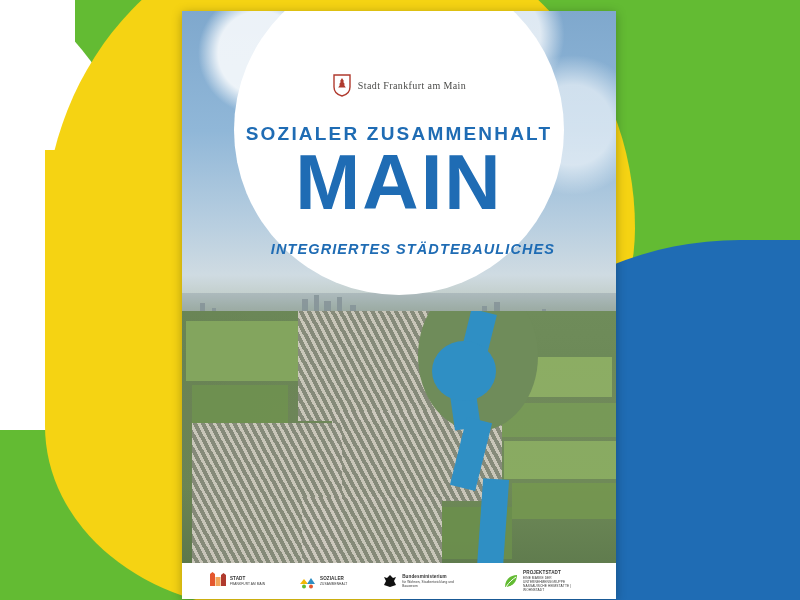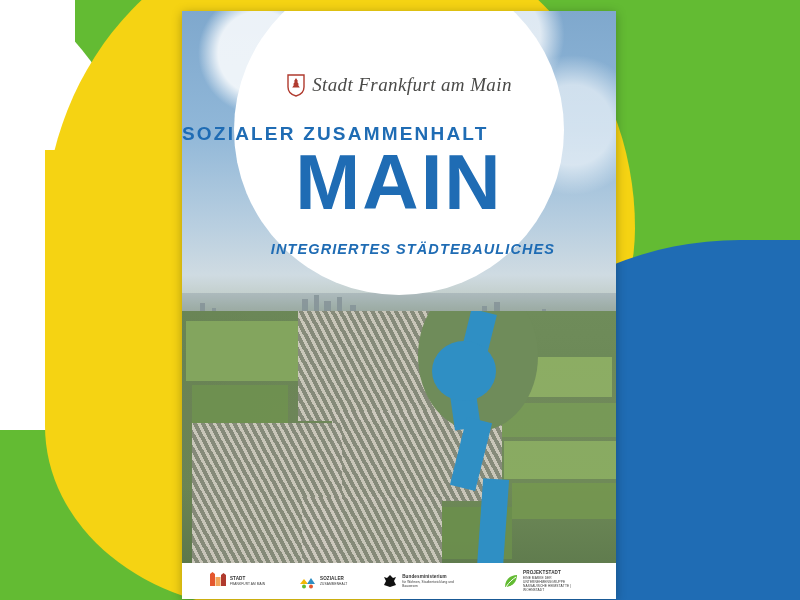--- a/index.html
+++ b/index.html
@@ -171,32 +171,31 @@
     align-items: center;
     justify-content: center;
     gap: 6px;
   }
   .crest {
     width: 20px; height: 24px;
     position: relative;
   }
   .city-name {
     font-family: "Liberation Serif", serif;
-    font-size: 19px;
+    font-size: 10px;
     letter-spacing: 0.4px;
     color: #4a4a48;
     white-space: nowrap;
-    font-style: italic;
   }
 
   .kicker {
     position: absolute;
     left: 0; top: 112px;
     width: 434px;
-    text-align: left;
+    text-align: center;
     color: #1f6cb4;
     font-size: 19px;
     font-weight: bold;
     letter-spacing: 2.2px;
   }
   .title {
     position: absolute;
     left: 0; top: 132px;
     width: 434px;
     text-align: center;

